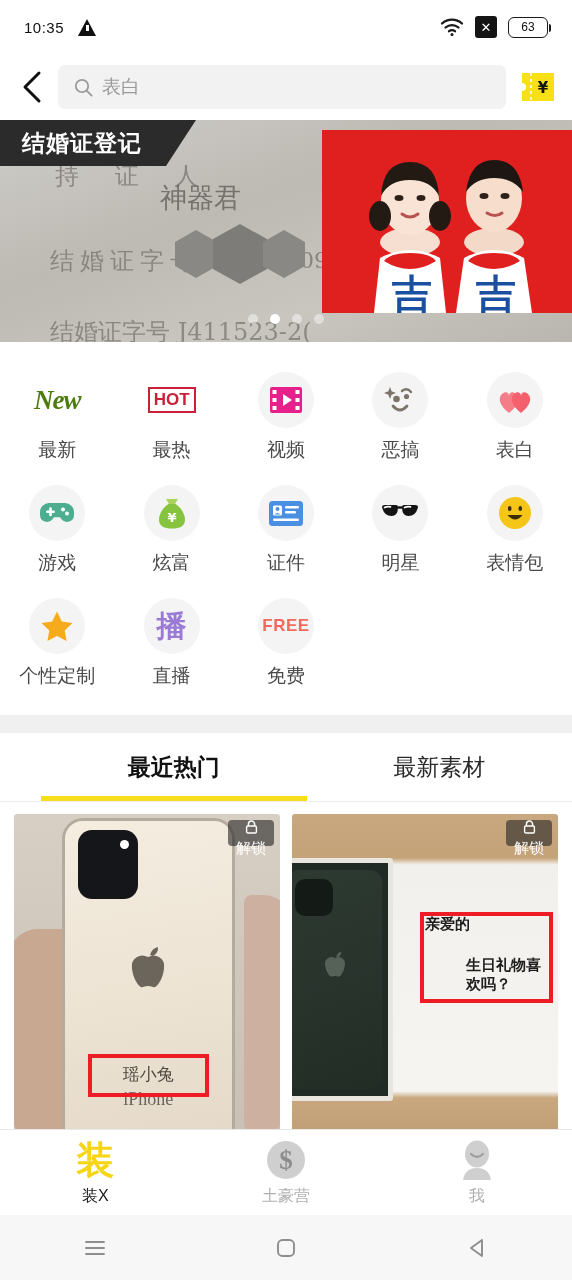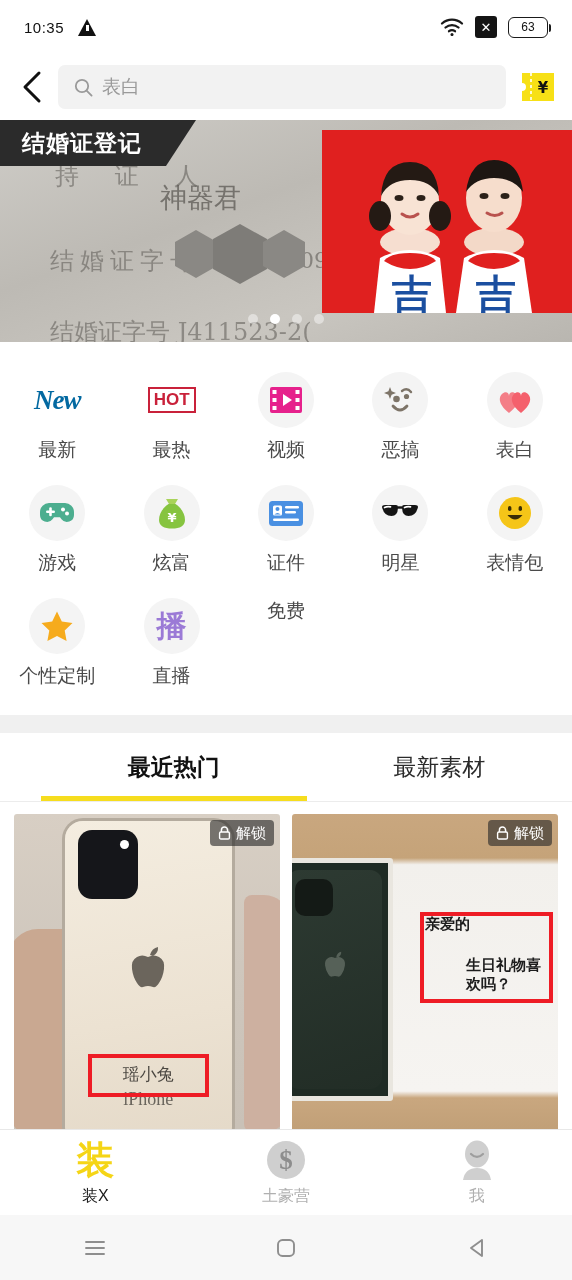--- a/index.html
+++ b/index.html
@@ -90,21 +90,21 @@
   
   .grid-wrap { background:#fff; padding: 22px 0 16px; }
   .grid { display:grid; grid-template-columns: repeat(5, 1fr); row-gap: 4px; }
   .cell { display:flex; flex-direction:column; align-items:center; padding: 8px 0 10px; }
   .ico-circle {
     width: 56px; height: 56px; border-radius: 50%; background:#f4f4f4;
     display:flex; align-items:center; justify-content:center; margin-bottom: 9px;
   }
   .ico-plain { background: transparent; }
   .cell-label { font-size: 19px; color: #4a4a4a; }
-  .txt-new { font-family:"Liberation Serif",serif; font-style: italic; font-weight: bold; font-size: 27px; color:#0369a1; letter-spacing:-1px; }
+  .txt-new { font-family:"Liberation Serif",serif; font-style: italic; font-weight: bold; font-size: 27px; color:#4d7c0f; letter-spacing:-1px; }
   .txt-hot { font-size: 17px; font-weight: bold; color:#c9213a; border: 2.5px solid #c9213a; padding: 1px 4px; letter-spacing:0px; }
   .txt-bo { font-size: 30px; font-weight: bold; color:#9b7ad6; font-family:"DejaVu Sans",sans-serif; }
   .txt-free { font-size: 17px; font-weight: bold; color:#f06a5e; letter-spacing:.5px; }
 
   .divider-band { height: 18px; background: #f0f0f0; }
 
   
   .tabs { display:flex; background:#fff; height: 68px; padding-left: 41px; }
   .tab {
     flex:1; display:flex; align-items:center; justify-content:center;
@@ -116,21 +116,21 @@
     background:#f6dd1e;
   }
   .tabs-underline { height:1px; background:#ececec; }
 
   
   .cards { display:flex; gap: 12px; padding: 12px 14px 0; background:#fff; }
   .card { flex:1; position:relative; height: 338px; border-radius: 3px; overflow:hidden; }
   .lock-badge {
     position:absolute; right: 6px; top: 6px; z-index: 6; height: 26px;
     background: rgba(40,40,40,.62); border-radius: 4px; color:#fff;
-    display:flex; align-items:center; gap: 5px; padding: 0 8px; font-size: 15px;
+    display:flex; align-items:center; gap: 5px; padding: 0 8px; font-size: 15px; flex-direction: column;
   }
   .lock-ico { width: 13px; height: 14px; }
   .redbox { position:absolute; border: 4px solid #ee1c25; z-index:5; }
 
   
   .c1 { background: linear-gradient(180deg,#d8cfc4 0%, #cfc7bd 45%, #c8c0b6 100%); }
   .c1-hand { position:absolute; left:-6px; top:34%; width:62px; height:62%; background:#c9a891; border-radius: 30px 8px 8px 30px; }
   .c1-hand2{ position:absolute; right:-10px; top:24%; width:46px; height:70%; background:#cdb0a0; border-radius: 8px 26px 26px 8px; }
   .c1-phone {
     position:absolute; left: 19%; top: 2%; width: 63%; height: 96%;
@@ -427,20 +427,23 @@
       </div>
 
       <div class="cell">
         <div class="ico-circle">
           <span class="txt-bo">播</span>
         </div>
         <div class="cell-label">直播</div>
       </div>
 
       <div class="cell">
+        <div class="ico-circle">
+          <span class="txt-free">FREE</span>
+        </div>
         <div class="cell-label">免费</div>
       </div>
 
       <div class="cell"></div>
       <div class="cell"></div>
     </div>
   </div>
 
   <div class="divider-band"></div>
 

